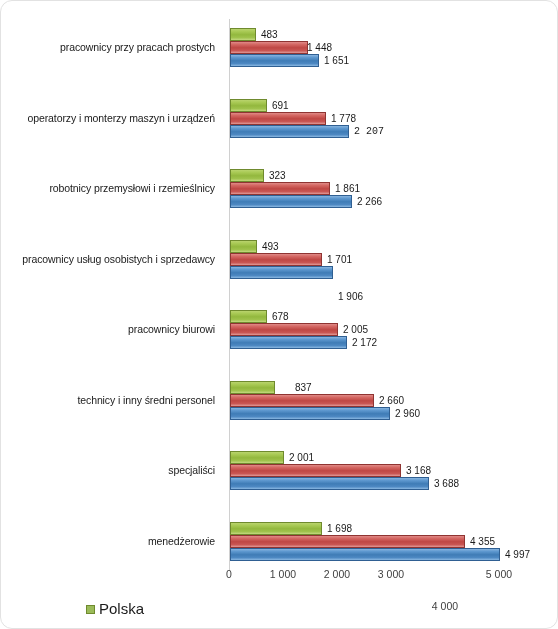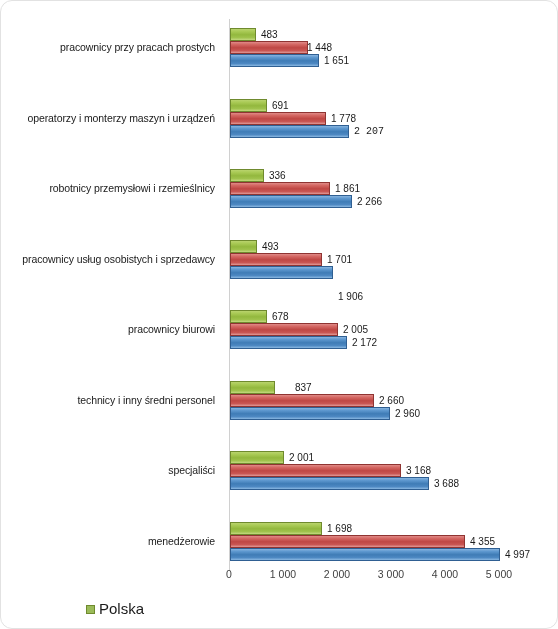--- a/index.html
+++ b/index.html
@@ -189,21 +189,21 @@
               <div class="bar blue" style="width: 119px;"></div>
               <div class="bar-value" style="left: 119px; font-family: Liberation Mono, monospace;">2 207</div>
             </div>
           </div>
         </div>
         <div class="cat-group" style="top: 163px;">
           <div class="cat-label">robotnicy przemysłowi i rzemieślnicy</div>
           <div class="bars">
             <div class="bar-row s0">
               <div class="bar green" style="width: 34px;"></div>
-              <div class="bar-value" style="left: 34px;">336</div>
+              <div class="bar-value" style="left: 34px;">323</div>
             </div>
             <div class="bar-row s1">
               <div class="bar red" style="width: 100px;"></div>
               <div class="bar-value" style="left: 100px;">1 861</div>
             </div>
             <div class="bar-row s2">
               <div class="bar blue" style="width: 122px;"></div>
               <div class="bar-value" style="left: 122px;">2 266</div>
             </div>
           </div>
@@ -294,21 +294,21 @@
           </div>
         </div>
       </div>
   </div>
 
   <div id="x-axis">
       <div class="x-tick" style="left: 228px;">0</div>
       <div class="x-tick" style="left: 282px;">1 000</div>
       <div class="x-tick" style="left: 336px;">2 000</div>
       <div class="x-tick" style="left: 390px;">3 000</div>
-      <div class="x-tick" style="left: 444px;">4 000</div>
+      <div class="x-tick" style="left: 444px; margin-top: 32px;">4 000</div>
       <div class="x-tick" style="left: 498px;">5 000</div>
     </div>
 
   <div id="legend">
       <div class="legend-item" style="left: 85px;">
         <span class="legend-swatch green"></span>
         <span>Polska</span>
       </div>
     </div>
 

